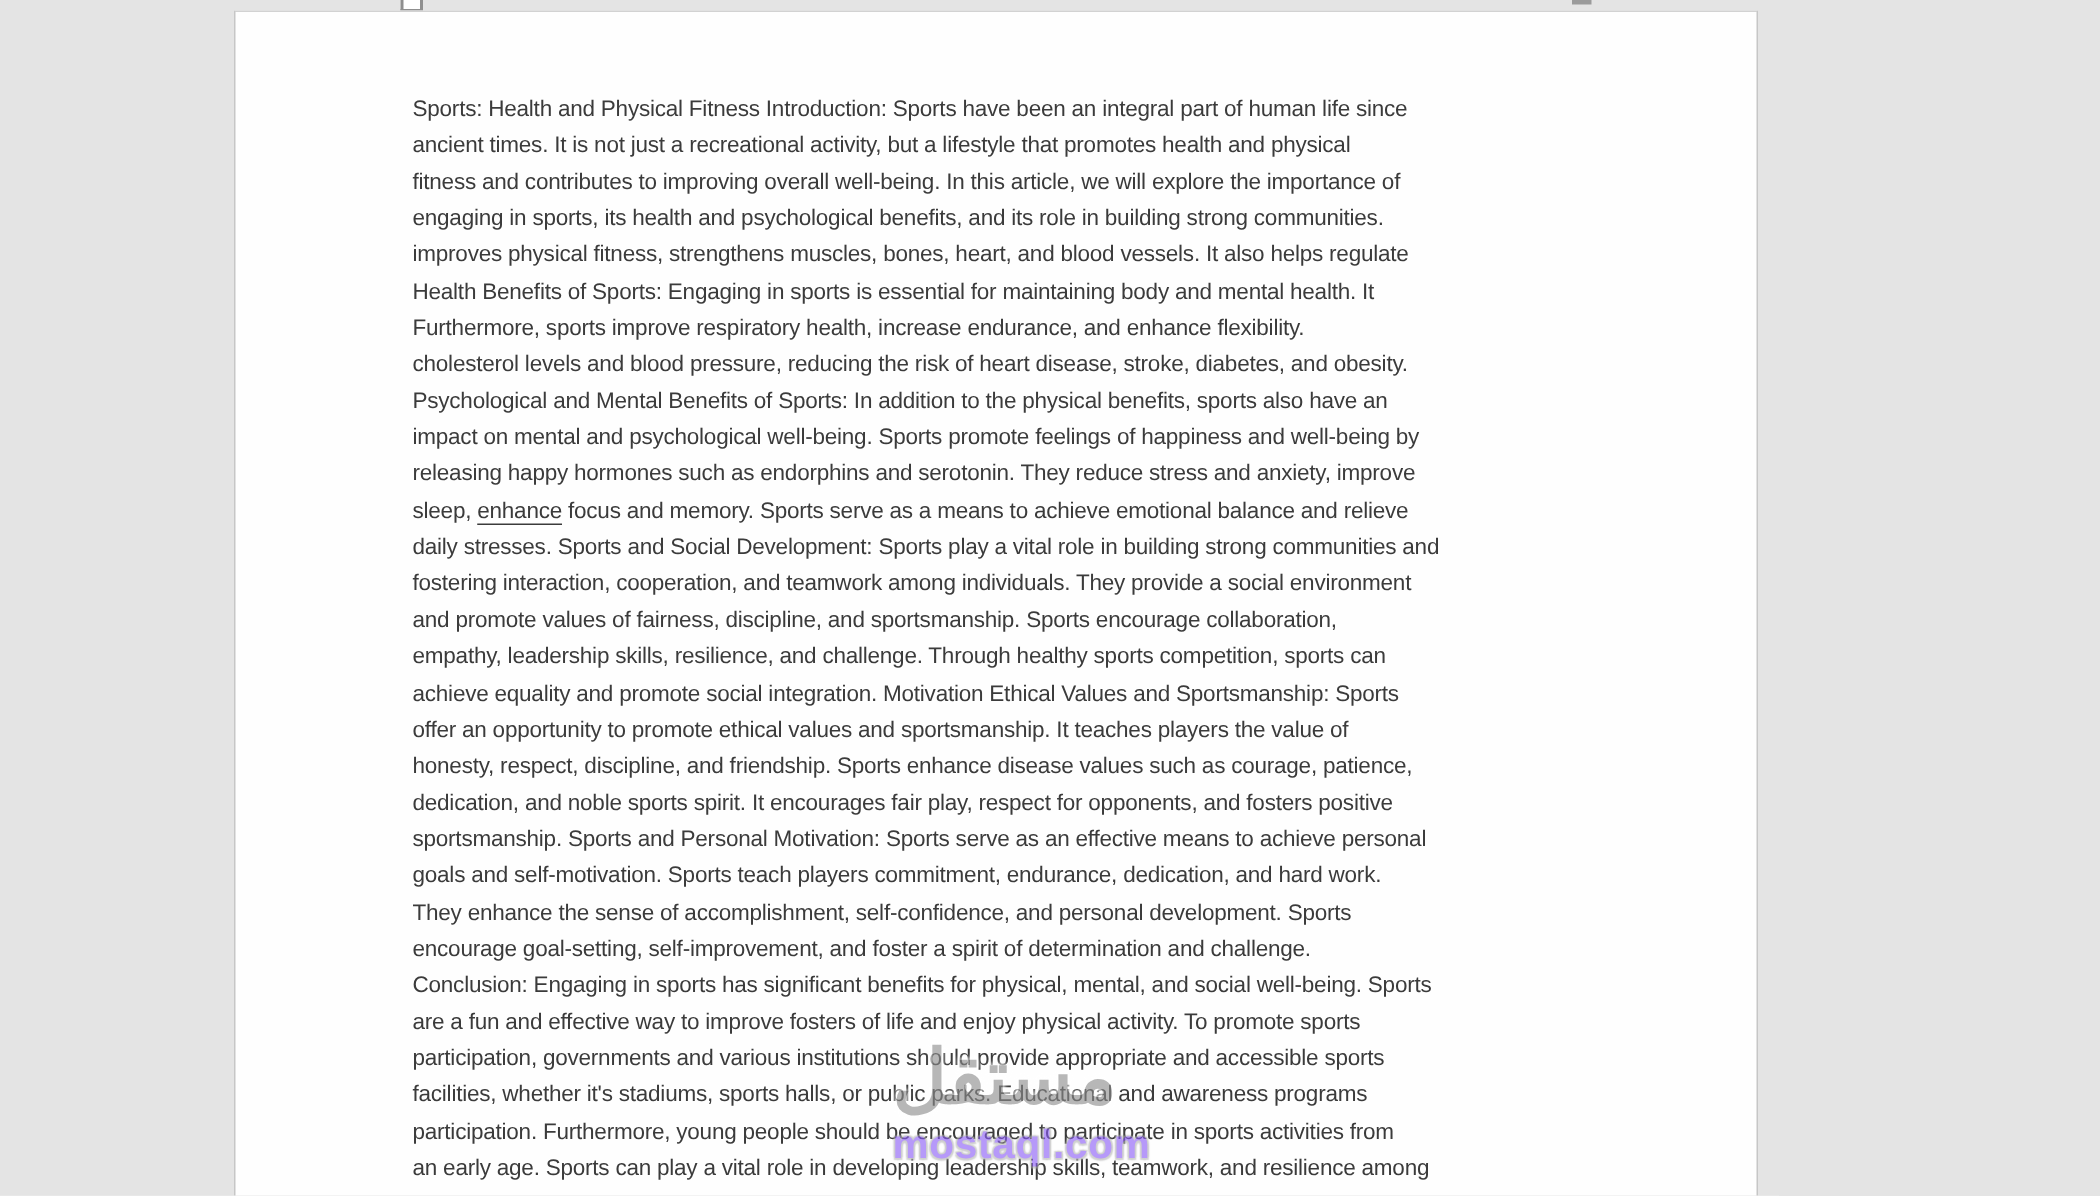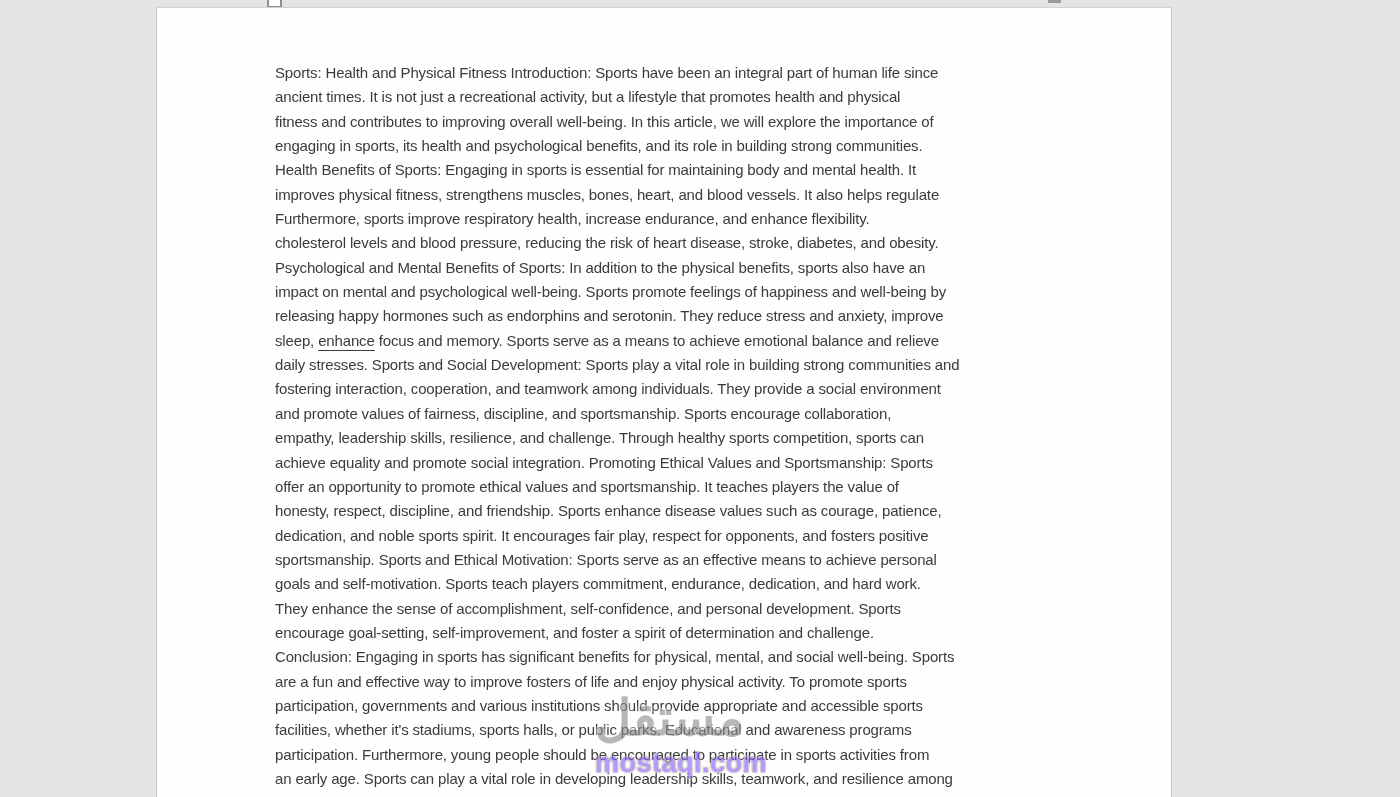--- a/index.html
+++ b/index.html
@@ -113,37 +113,37 @@
 
   <div class="icon-fragment-right"></div>
 
   <div class="page">
 
     <div class="text-block">
         <div class="text-line">Sports: Health and Physical Fitness Introduction: Sports have been an integral part of human life since</div>
         <div class="text-line">ancient times. It is not just a recreational activity, but a lifestyle that promotes health and physical</div>
         <div class="text-line">fitness and contributes to improving overall well-being. In this article, we will explore the importance of</div>
         <div class="text-line">engaging in sports, its health and psychological benefits, and its role in building strong communities.</div>
+        <div class="text-line">improves physical fitness, strengthens muscles, bones, heart, and blood vessels. It also helps regulate</div>
         <div class="text-line">Health Benefits of Sports: Engaging in sports is essential for maintaining body and mental health. It</div>
-        <div class="text-line">improves physical fitness, strengthens muscles, bones, heart, and blood vessels. It also helps regulate</div>
         <div class="text-line">Furthermore, sports improve respiratory health, increase endurance, and enhance flexibility.</div>
         <div class="text-line">cholesterol levels and blood pressure, reducing the risk of heart disease, stroke, diabetes, and obesity.</div>
         <div class="text-line">Psychological and Mental Benefits of Sports: In addition to the physical benefits, sports also have an</div>
         <div class="text-line">impact on mental and psychological well-being. Sports promote feelings of happiness and well-being by</div>
         <div class="text-line">releasing happy hormones such as endorphins and serotonin. They reduce stress and anxiety, improve</div>
         <div class="text-line"><span>sleep, </span><span class="squiggle">enhance</span><span> focus and memory. Sports serve as a means to achieve emotional balance and relieve</span></div>
         <div class="text-line">daily stresses. Sports and Social Development: Sports play a vital role in building strong communities and</div>
         <div class="text-line">fostering interaction, cooperation, and teamwork among individuals. They provide a social environment</div>
         <div class="text-line">and promote values of fairness, discipline, and sportsmanship. Sports encourage collaboration,</div>
         <div class="text-line">empathy, leadership skills, resilience, and challenge. Through healthy sports competition, sports can</div>
-        <div class="text-line">achieve equality and promote social integration. Promoting Ethical Values and Sportsmanship: Sports</div>
+        <div class="text-line">achieve equality and promote social integration. Motivation Ethical Values and Sportsmanship: Sports</div>
         <div class="text-line">offer an opportunity to promote ethical values and sportsmanship. It teaches players the value of</div>
         <div class="text-line">honesty, respect, discipline, and friendship. Sports enhance disease values such as courage, patience,</div>
         <div class="text-line">dedication, and noble sports spirit. It encourages fair play, respect for opponents, and fosters positive</div>
-        <div class="text-line">sportsmanship. Sports and Ethical Motivation: Sports serve as an effective means to achieve personal</div>
+        <div class="text-line">sportsmanship. Sports and Personal Motivation: Sports serve as an effective means to achieve personal</div>
         <div class="text-line">goals and self-motivation. Sports teach players commitment, endurance, dedication, and hard work.</div>
         <div class="text-line">They enhance the sense of accomplishment, self-confidence, and personal development. Sports</div>
         <div class="text-line">encourage goal-setting, self-improvement, and foster a spirit of determination and challenge.</div>
         <div class="text-line">Conclusion: Engaging in sports has significant benefits for physical, mental, and social well-being. Sports</div>
         <div class="text-line">are a fun and effective way to improve fosters of life and enjoy physical activity. To promote sports</div>
         <div class="text-line">participation, governments and various institutions should provide appropriate and accessible sports</div>
         <div class="text-line">facilities, whether it's stadiums, sports halls, or public parks. Educational and awareness programs</div>
         <div class="text-line">participation. Furthermore, young people should be encouraged to participate in sports activities from</div>
         <div class="text-line">an early age. Sports can play a vital role in developing leadership skills, teamwork, and resilience among</div>
       </div>

